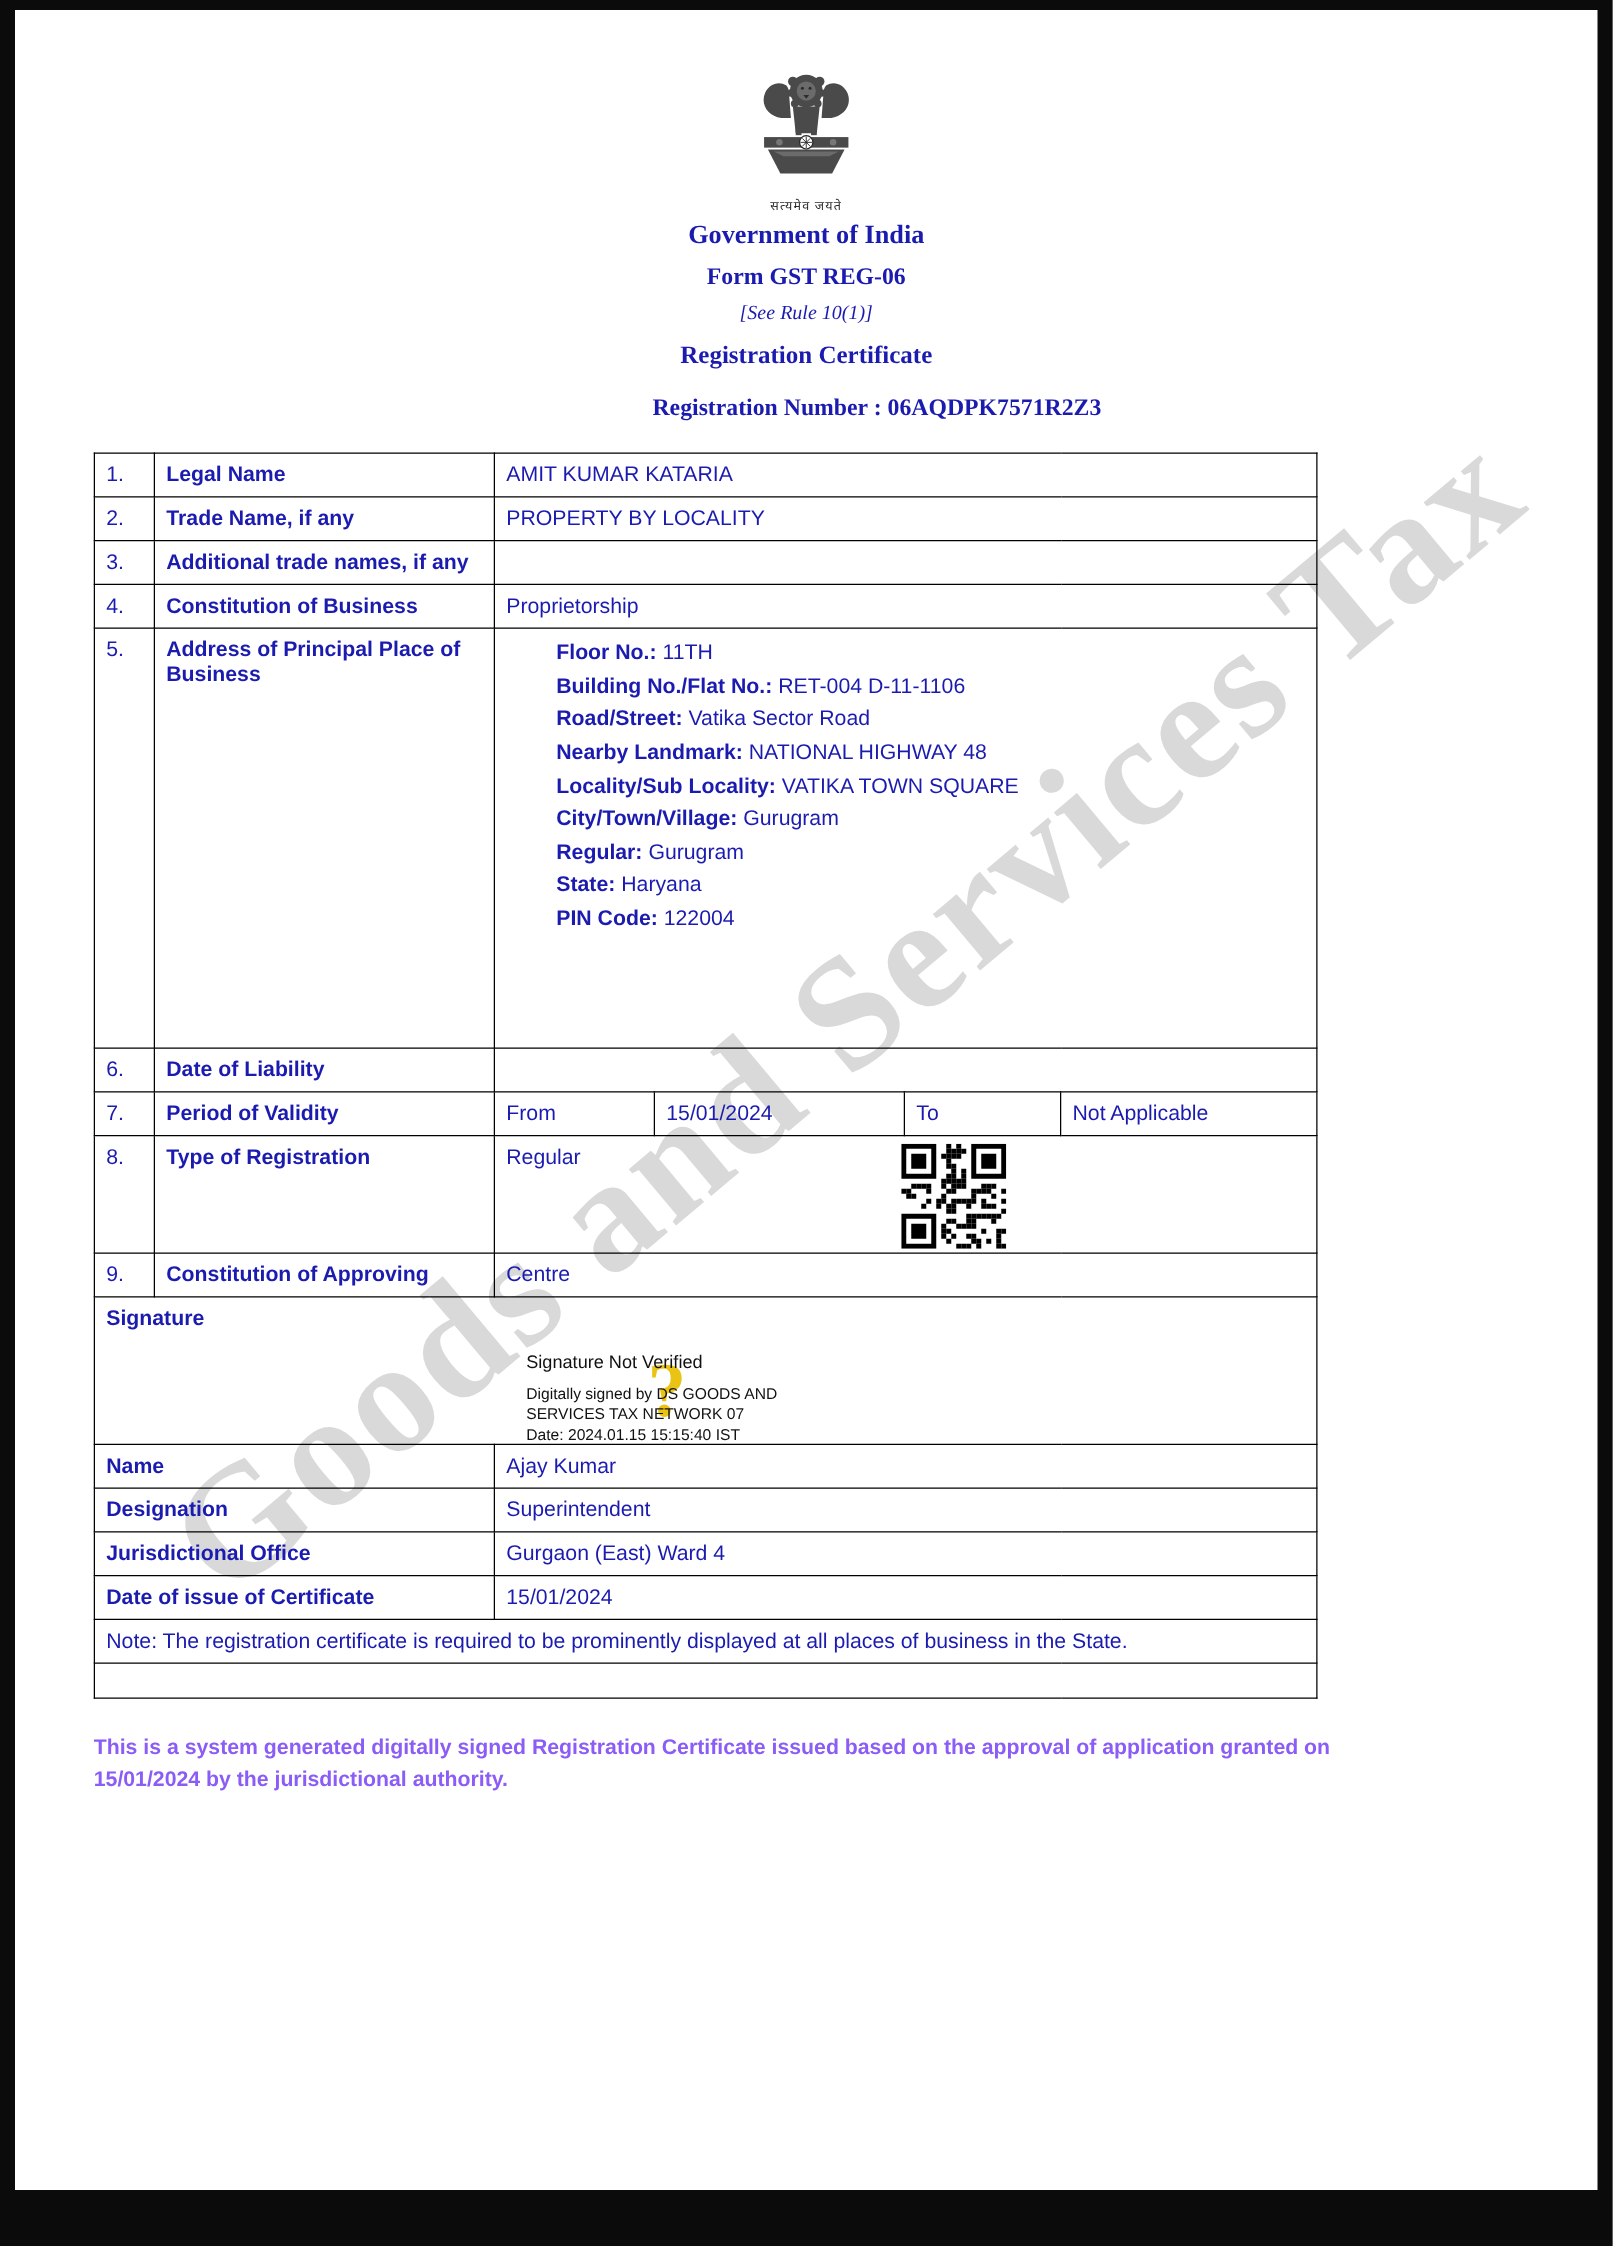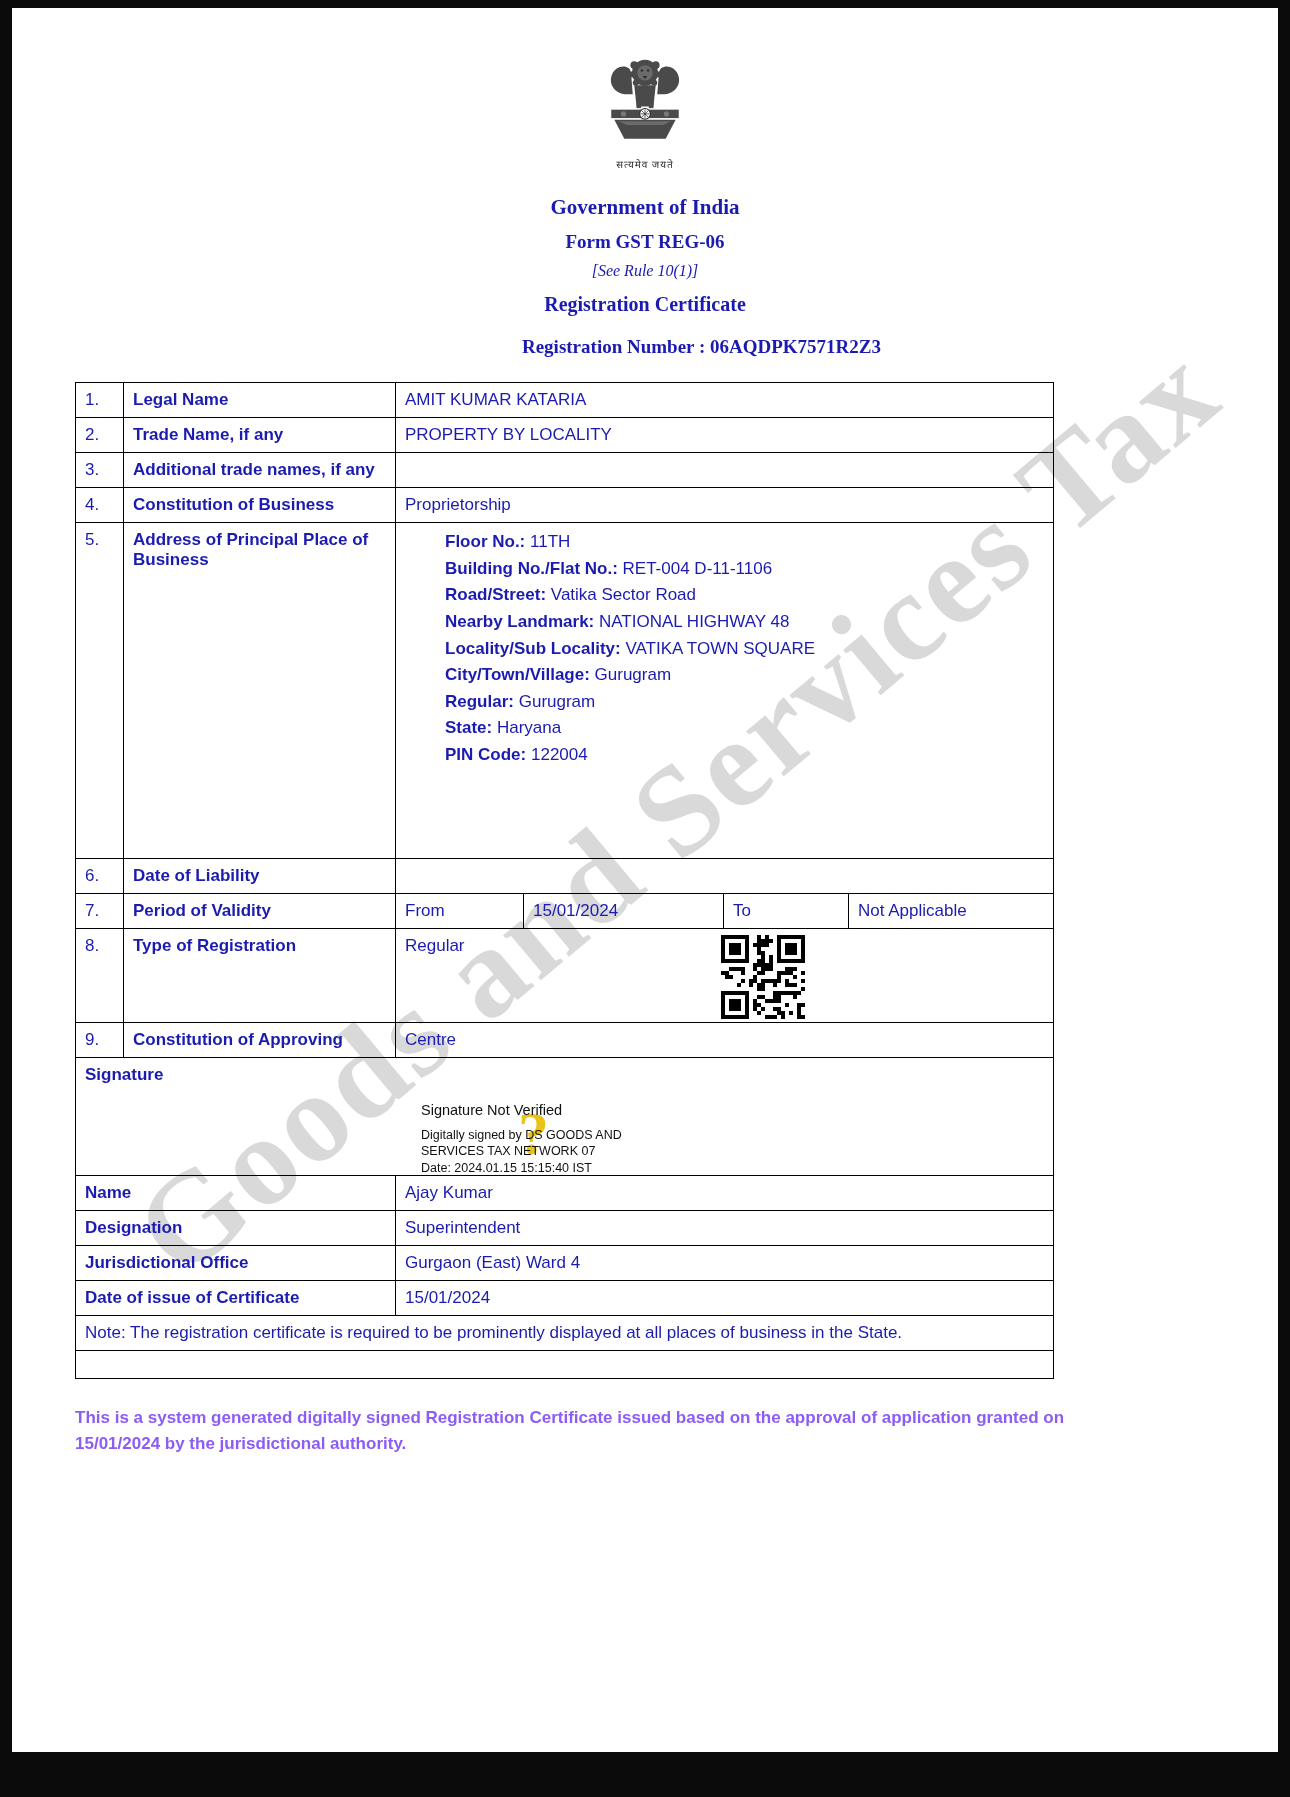--- a/index.html
+++ b/index.html
@@ -38,21 +38,21 @@
   
   .header {
     position:relative; z-index:2;
     text-align:center;
     padding-top:42px;
     color:#1b1bb0;
     font-family:"Liberation Serif", serif;
   }
   .emblem-wrap { line-height:0; }
   .motto { font-size:10px; color:#2a2a2a; margin-top:3px; letter-spacing:1px; }
-  .gov   { font-size:21px; font-weight:bold; margin-top:24px; }
+  .gov   { font-size:21px; font-weight:bold; margin-top:4px; }
   .form  { font-size:19px; font-weight:bold; margin-top:11px; }
   .rule  { font-size:16px; font-style:italic; margin-top:9px; }
   .title { font-size:20px; font-weight:bold; margin-top:13px; }
   .regnum {
     text-align:center;
     margin:20px 0 0 113px;
     font-size:19px; font-weight:bold;
   }
 
   

